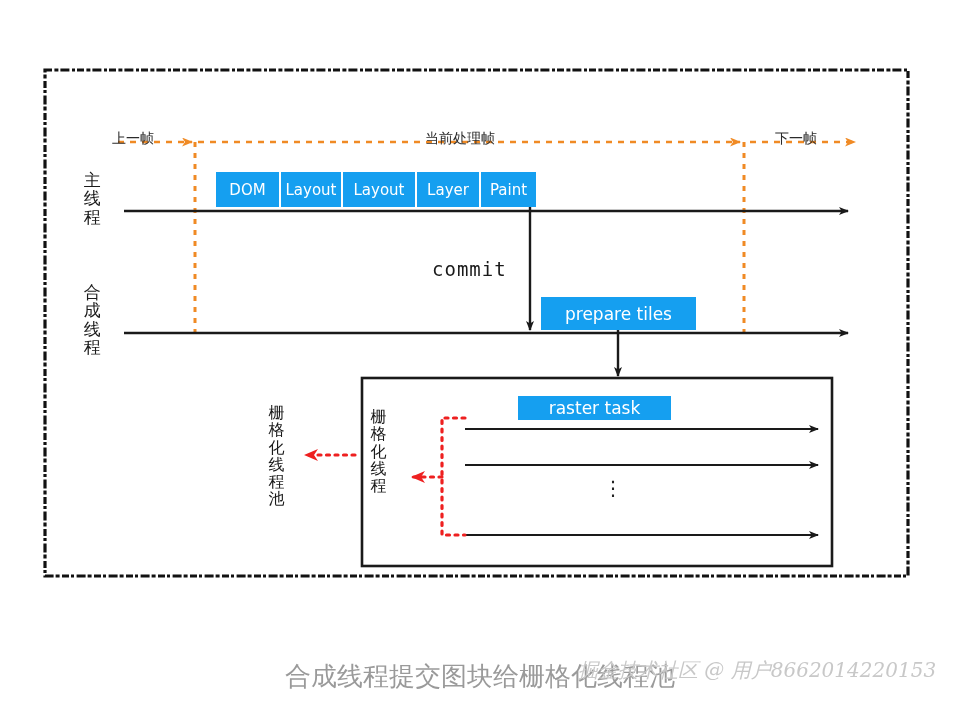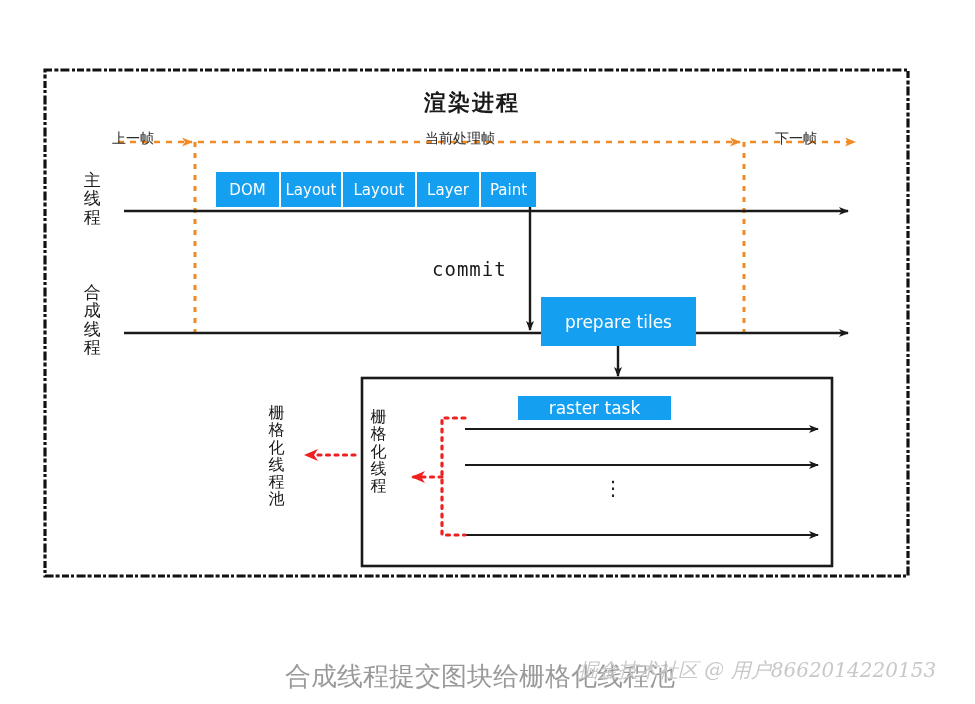--- a/index.html
+++ b/index.html
@@ -149,38 +149,37 @@
       <line x1="465" y1="535" x2="818" y2="535" stroke="#1a1a1a" stroke-width="2.2" marker-end="url(#arrowBlack)"></line>
     </g>
 
     <g>
       <path d="M465,418 L442,418 L442,535 L465,535" fill="none" stroke="#ee2020" stroke-width="3.2" stroke-dasharray="3 5.5" stroke-linecap="round"></path>
       <line x1="442" y1="477" x2="412" y2="477" stroke="#ee2020" stroke-width="3.2" stroke-dasharray="3 5.5" stroke-linecap="round" marker-end="url(#arrowRed)"></line>
       <line x1="355" y1="455" x2="305" y2="455" stroke="#ee2020" stroke-width="3.2" stroke-dasharray="3 5.5" stroke-linecap="round" marker-end="url(#arrowRed)"></line>
     </g>
   </svg>
 
-  <div id="title" style="left:424px; top:88px;">渲染进程</div>
 
   <div class="orange-lbl" style="left:112px; top:130px;">上一帧</div>
   <div class="orange-lbl" style="left:425px; top:130px;">当前处理帧</div>
   <div class="orange-lbl" style="left:775px; top:130px;">下一帧</div>
 
   <div class="vlabel" style="left:82px; top:172px;">主线程</div>
   <div class="vlabel" style="left:82px; top:284px;">合成线程</div>
 
   <div class="chip" style="left:216px; top:172px; width:63px; height:35px;">DOM</div>
   <div class="chip" style="left:281px; top:172px; width:60px; height:35px;">Layout</div>
   <div class="chip" style="left:343px; top:172px; width:72px; height:35px;">Layout</div>
   <div class="chip" style="left:417px; top:172px; width:62px; height:35px;">Layer</div>
   <div class="chip" style="left:481px; top:172px; width:55px; height:35px;">Paint</div>
 
   <div id="commit-lbl" style="left:432px; top:258px;">commit</div>
 
-  <div class="chip" style="left:541px; top:297px; width:155px; height:49px; font-size:17px;">prepare tiles</div>
+  <div class="chip" style="left:541px; top:297px; width:155px; height:33px; font-size:17px;">prepare tiles</div>
 
   <div class="chip" style="left:518px; top:396px; width:153px; height:24px; font-size:17px;">raster task</div>
 
   <div class="vlabel" style="left:267px; top:404px; font-size:16px;">栅格化线程池</div>
 
   <div class="vlabel" style="left:369px; top:408px; font-size:16px;">栅格化线程</div>
 
   <div class="dots-v" style="left:603px; top:485px; width:16px;">⋮</div>
 
   <div id="caption" style="left:285px; top:659px;">合成线程提交图块给栅格化线程池</div>

